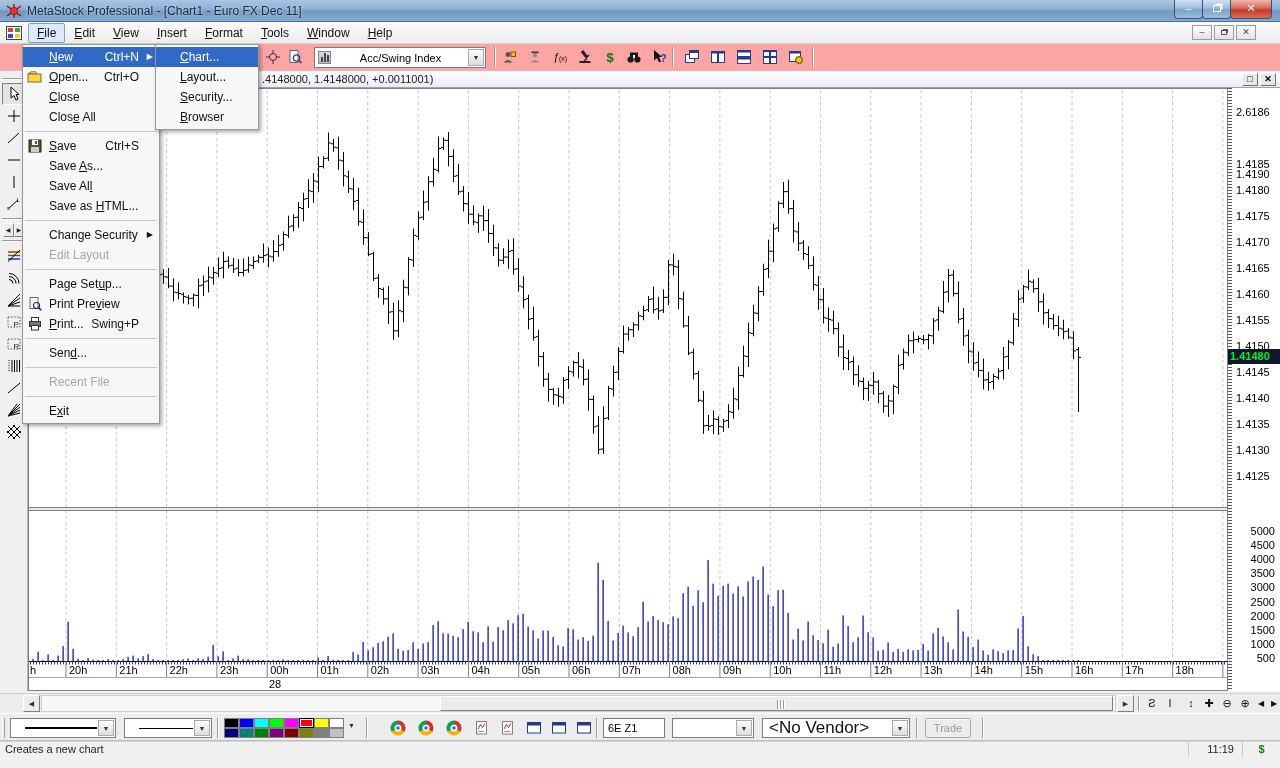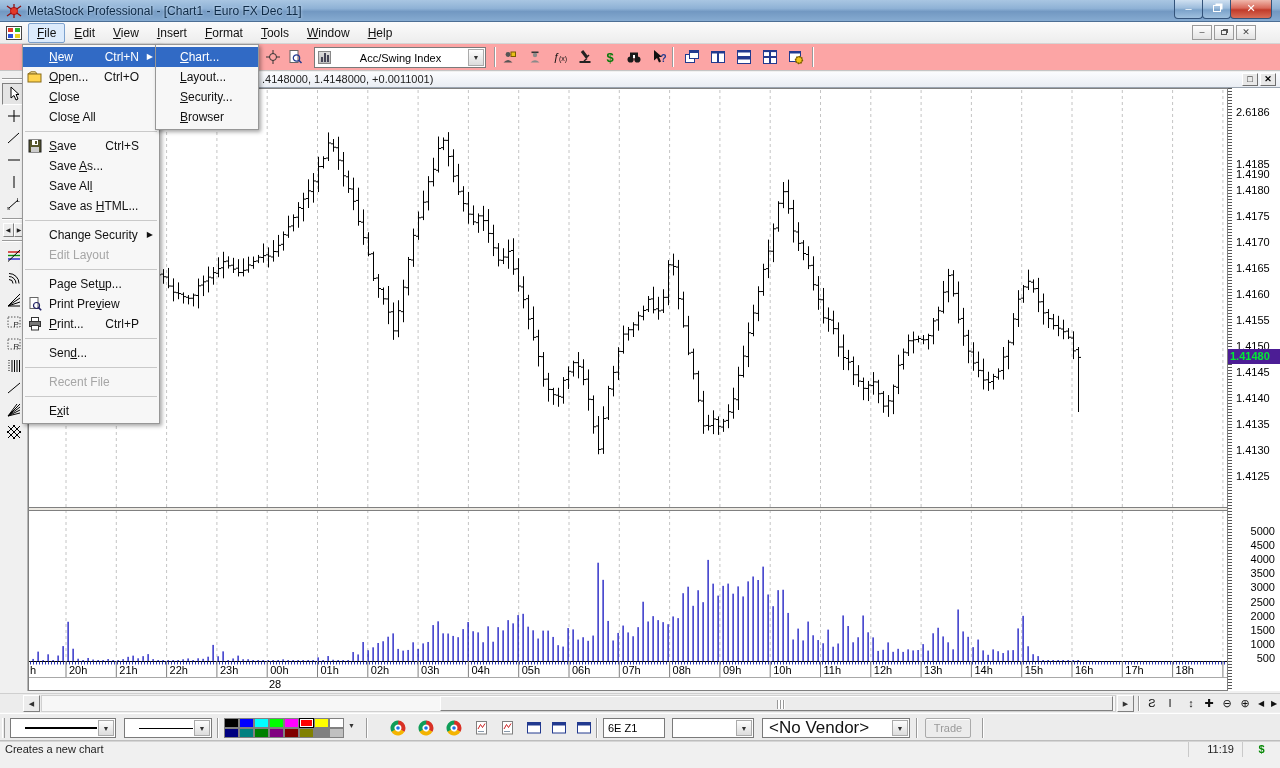--- a/index.html
+++ b/index.html
@@ -64,21 +64,21 @@
     margin-left:2px; text-align:center; line-height:11px; font-size:9px; color:#000; font-weight:bold; }
 
   #chart-svg { position:absolute; left:28px; top:88px; background:#fff; }
 
   
   .price-axis { position:absolute; left:1227px; top:88px; width:53px; height:603px; background:#fff; }
   .ruler { position:absolute; left:0; top:0; width:5px; height:603px; border-left:1px solid #808080;
     background:repeating-linear-gradient(180deg,#555 0 1px,transparent 1px 3px); }
   .ax-label { position:absolute; left:9px; font-size:11px; color:#000; }
   .vol-label { position:absolute; right:5px; font-size:11px; color:#000; }
-  .price-badge { position:absolute; left:1px; width:52px; height:15px; background:#4c1d95; color:#00ee33;
+  .price-badge { position:absolute; left:1px; width:52px; height:15px; background:#0f172a; color:#00ee33;
     font-size:11px; font-weight:bold; line-height:15px; padding-left:2px; z-index:5; }
 
   
   .hscroll-row { position:absolute; left:0; top:693px; width:1280px; height:19px; background:#ececec; border-top:1px solid #cfcfcf; }
   .sc-btn { position:absolute; top:1px; width:17px; height:17px; background:#ececec; border:1px solid; border-color:#fff #808080 #808080 #fff;
     text-align:center; line-height:15px; font-size:7px; color:#333; }
   .sc-track { position:absolute; left:41px; top:1px; width:1075px; height:17px; background:#f7f7f7; border:1px solid #d0d0d0; }
   .sc-thumb { position:absolute; left:398px; top:0px; width:673px; height:15px; background:#ececec; border:1px solid; border-color:#fff #808080 #808080 #fff; }
   .sc-grip { position:absolute; left:50%; top:3px; width:8px; height:9px;
     background:repeating-linear-gradient(90deg,#999 0 1px,#fff 1px 3px); }
@@ -1563,21 +1563,21 @@
       <div class="menu-item"><span class="mlabel">Page Set<span class="u">u</span>p...</span></div>
       <div class="menu-item"><span class="mico"><svg width="16" height="16" viewBox="0 0 16 16">
             <rect x="3" y="1.5" width="8" height="11" fill="#fff" stroke="#666"></rect>
             <circle cx="9.5" cy="9.5" r="3" fill="none" stroke="#226" stroke-width="1.2"></circle>
             <line x1="11.6" y1="11.6" x2="14.2" y2="14.2" stroke="#226" stroke-width="1.6"></line>
           </svg></span><span class="mlabel">Print Pre<span class="u">v</span>iew</span></div>
       <div class="menu-item"><span class="mico"><svg width="16" height="16" viewBox="0 0 16 16">
             <rect x="4.5" y="1.5" width="7" height="4" fill="#fff" stroke="#333"></rect>
             <rect x="2.5" y="5.5" width="11" height="5" fill="#777" stroke="#333"></rect>
             <rect x="4.5" y="9.5" width="7" height="4.5" fill="#fff" stroke="#333"></rect>
-          </svg></span><span class="mlabel"><span class="u">P</span>rint...</span><span class="mshort">Ctrl+P</span></div>
+          </svg></span><span class="mlabel"><span class="u">P</span>rint...</span><span class="mshort">Swing+P</span></div>
       <div class="menu-sep"></div>
       <div class="menu-item"><span class="mlabel">Sen<span class="u">d</span>...</span></div>
       <div class="menu-sep"></div>
       <div class="menu-item disabled"><span class="mlabel">Recent File</span></div>
       <div class="menu-sep"></div>
       <div class="menu-item"><span class="mlabel">E<span class="u">x</span>it</span></div>
     </div>
 
   <div class="menu-panel" id="new-submenu">
       <div class="menu-item hl"><span class="mlabel"><span class="u">C</span>hart...</span></div>

